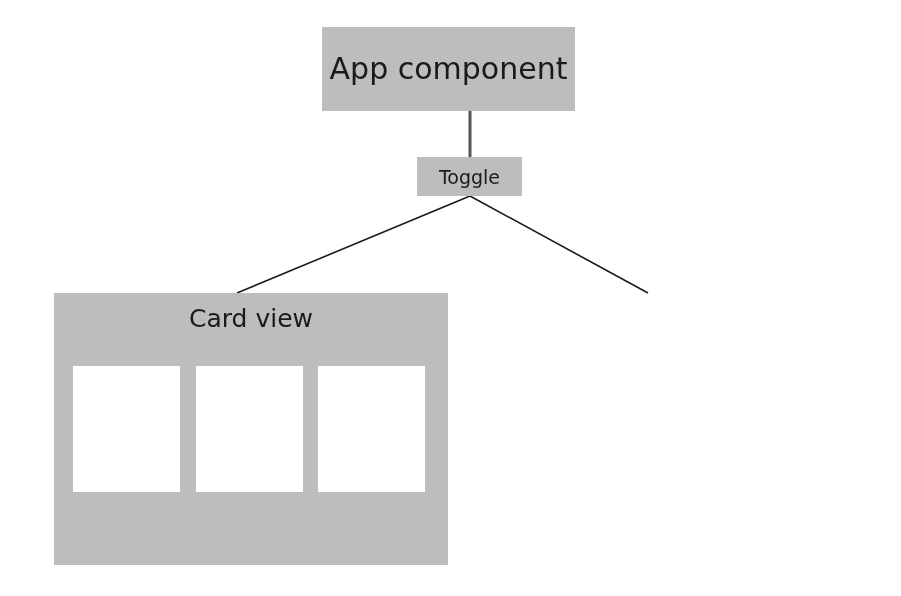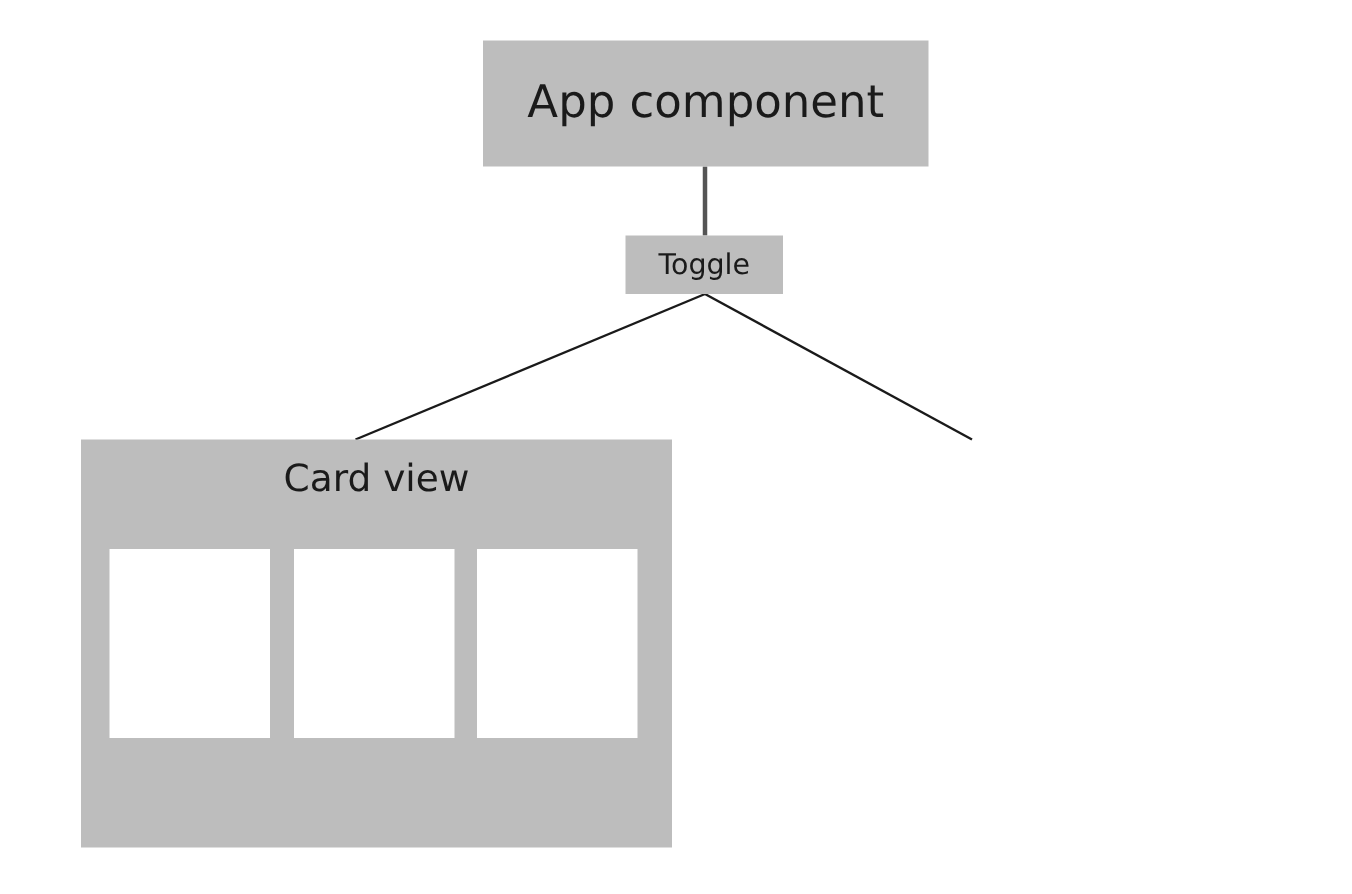--- a/index.html
+++ b/index.html
@@ -31,21 +31,21 @@
     font-family: "DejaVu Sans", sans-serif;
     font-weight: 400;
     letter-spacing: 0px;
     white-space: nowrap;
   }
 
   
   #app-component-node {
     left: 322px;
     top: 27px;
-    width: 297px;
+    width: 253px;
     height: 84px;
   }
   #app-component-node .box-label {
     top: 50%;
     transform: translateY(-50%);
     font-size: 30px;
     line-height: 32px;
   }
 
   

